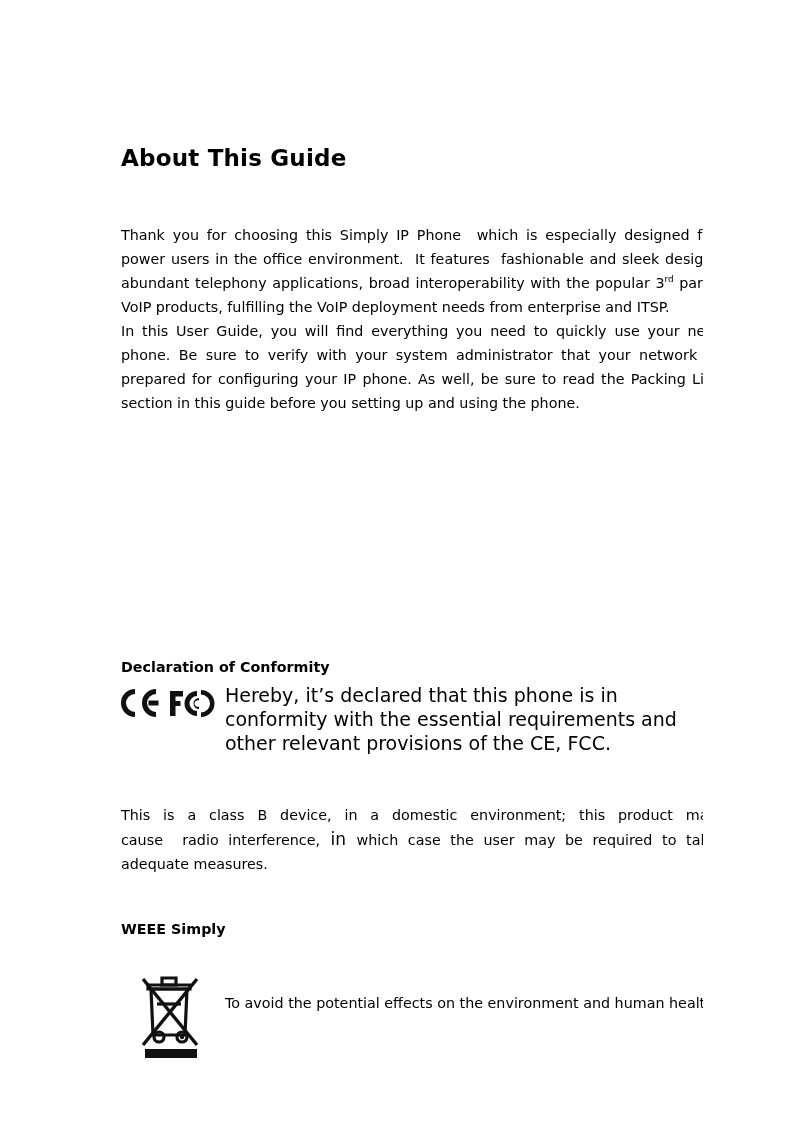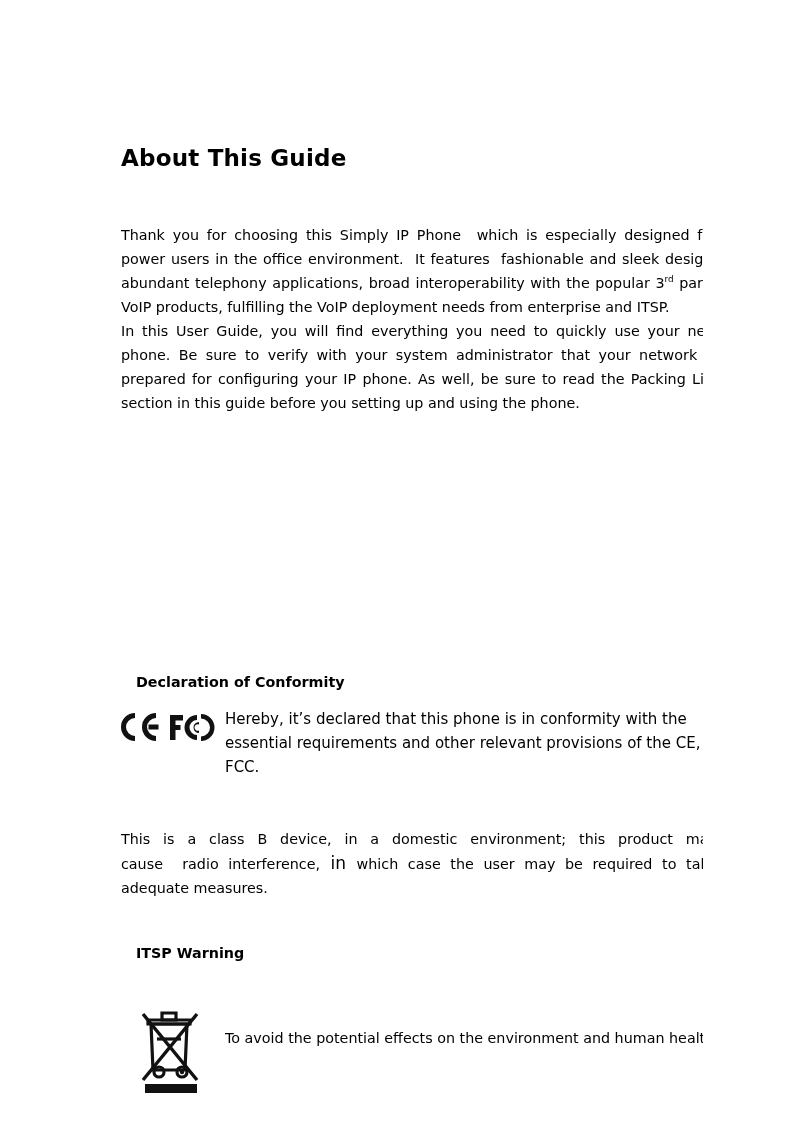--- a/index.html
+++ b/index.html
@@ -67,38 +67,38 @@
 
   
   .big-gap {
     height: 242px;
   }
 
   
   .sub-heading {
     font-size: 14.3px;
     font-weight: bold;
-    margin: 15px;
+    margin: 0;
     line-height: 20px;
   }
 
   
   .mark-row {
     display: flex;
     align-items: flex-start;
     margin-top: 6px;
   }
   .mark-logo {
     flex: 0 0 auto;
     width: 104px;
     padding-top: 2px;
   }
   .mark-text {
     flex: 1 1 auto;
-    font-size: 15px;
+    font-size: 19px;
     line-height: 24px;
     text-align: left;
     white-space: pre-wrap;
   }
 
   
   .ce-warn-block {
     margin-top: 48px;
   }
   .ce-warn-text {
@@ -187,21 +187,21 @@
         </div>
         <div class="mark-text">Hereby, it’s declared that this phone is in conformity with the essential requirements and other relevant provisions of the CE, FCC.</div>
       </div>
     </div>
 
     <div class="ce-warn-block">
       <p class="ce-warn-text"><span>This  is  a  class  B  device,  in  a  domestic  environment;  this  product  may  cause  radio interference,</span><span class="small-in"> in </span><span>which case the user may be required to take adequate measures.</span></p>
     </div>
 
     <div class="weee-block">
-      <h2 class="sub-heading">ITSP Warning</h2>
+      <h2 class="sub-heading">WEEE Simply</h2>
 
       <div class="weee-row">
         <div class="weee-logo">
           <svg width="72" height="96" viewBox="0 0 72 96">
             <g fill="none" stroke="#111111" stroke-width="3.2">
 
               <path d="M16 26 L18 72 L50 72 L52 26 Z"></path>
 
               <path d="M12 22 L56 22"></path>
               <path d="M13 22 L13 26 L55 26 L55 22"></path>

